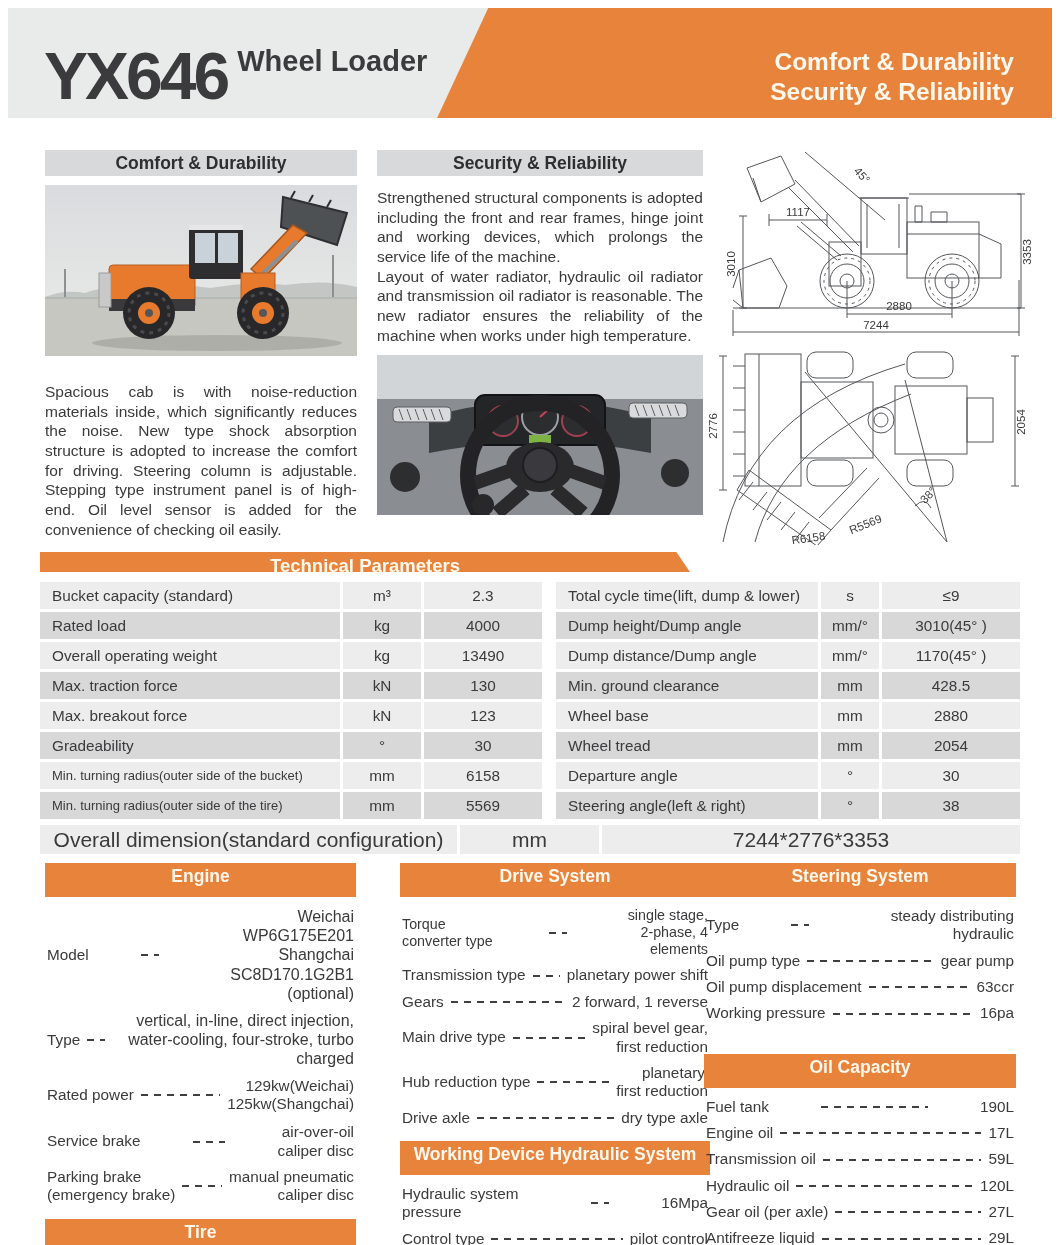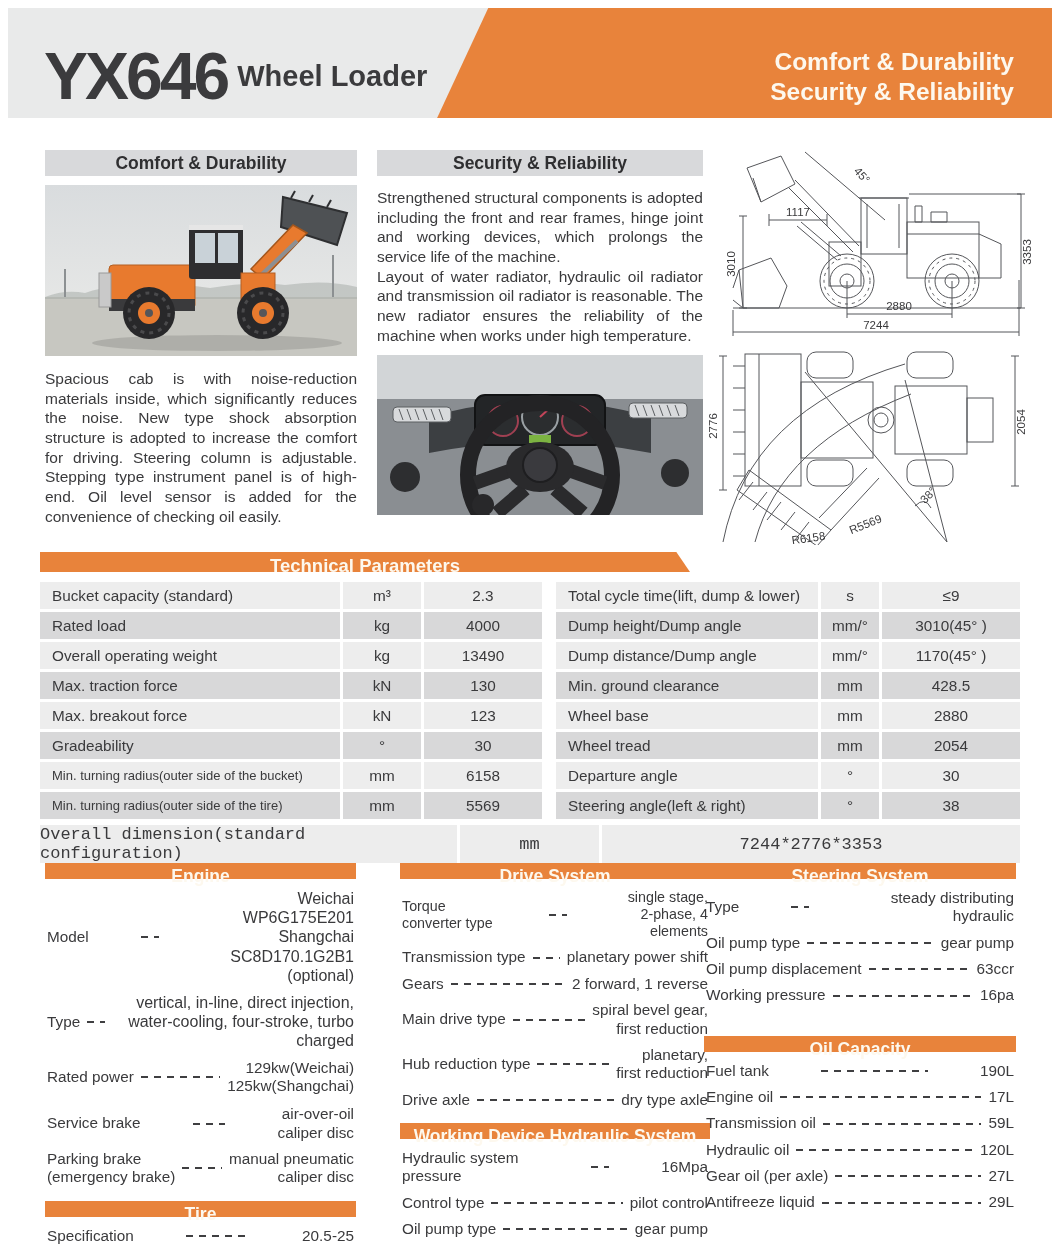--- a/index.html
+++ b/index.html
@@ -3,61 +3,61 @@
 <meta charset="utf-8">
 <style>
   * { margin:0; padding:0; box-sizing:border-box; }
   body { background:#ffffff; font-family:"Liberation Sans", sans-serif; }
   #page { position:relative; width:1060px; height:1245px; background:#fff; overflow:hidden; color:#3a3a3c; }
 
   
   .banner { position:absolute; left:8px; top:8px; width:1044px; height:110px; background:#e9eaea; }
   .banner-orange { position:absolute; inset:0; background:#e8833b;
     clip-path:polygon(46% 0, 100% 0, 100% 100%, 41.1% 100%); }
-  .brand { position:absolute; left:36px; bottom:10px; display:flex; align-items:center; }
+  .brand { position:absolute; left:36px; bottom:10px; display:flex; align-items:flex-start; }
   .brand-model { font-size:66px; font-weight:bold; letter-spacing:-3px; color:#3b3b3d; line-height:0.95; }
   .brand-product { font-size:29px; font-weight:bold; color:#3b3b3d; margin-left:10px; }
   .tagline { position:absolute; right:38px; top:39px; text-align:right;
     font-size:24.5px; font-weight:bold; color:#fdf8ee; line-height:1.23; }
 
   
   .cols { position:absolute; top:150px; left:45px; width:990px; display:flex; }
   .col1 { width:312px; margin-right:20px; }
   .col2 { width:326px; margin-right:6px; }
   .col3 { width:330px; }
   .gray-head { height:26px; background:#d8d9db; color:#2f2f31; font-weight:bold;
     font-size:17.5px; text-align:center; line-height:26px; }
   .photo { display:block; margin-top:9px; }
-  .para { margin-top:13px; font-size:15.5px; line-height:1.27; text-align:justify; color:#3a3a3c; }
+  .para { margin-top:26px; font-size:15.5px; line-height:1.27; text-align:justify; color:#3a3a3c; }
   .para p + p { margin-top:0; }
 
   
   .tech-head { position:absolute; top:552px; left:40px; width:650px; height:20px; background:#e8833b;
     clip-path:polygon(0 0, 97.9% 0, 100% 100%, 0 100%);
     color:#fdf8ee; font-weight:bold; font-size:18.5px; text-align:center; line-height:27px; }
   .tech-table { position:absolute; top:582px; left:40px; width:836px;
     display:grid; grid-template-columns:300px 78px 118px 8px 262px 58px 138px;
     column-gap:3px; row-gap:3px; grid-auto-rows:27px; font-size:15.3px; }
   .c { display:flex; align-items:center; }
   .lab { padding-left:12px; }
   .ctr { justify-content:center; }
   .r0 { background:#ededed; }
   .r1 { background:#d8d8d9; }
   .gapc { background:transparent; }
   .sm { font-size:13px; }
   .tech-footer { position:absolute; top:825px; left:40px; width:980px; height:29px;
-    display:grid; grid-template-columns:417px 139px 418px; column-gap:3px; font-size:17px;font-family:Liberation Mono, monospace; }
+    display:grid; grid-template-columns:417px 139px 418px; column-gap:3px; font-size:21px; }
   .tech-footer .c { background:#ededed; justify-content:center; }
 
   
   .bcol { position:absolute; width:311px; top:863px; }
   .bcol1 { left:45px; }
   .bcol2 { left:376px; width:310px;margin-left:24px; }
   .bcol3 { left:704px; width:312px; }
-  .o-head { height:16px; background:#e8833b; color:#fdf8ee; font-weight:bold;
+  .o-head { height:34px; background:#e8833b; color:#fdf8ee; font-weight:bold;
     font-size:17.5px; text-align:center; line-height:27px; }
   .srow { display:flex; align-items:center; margin:8px 2px 0 2px; font-size:15.3px; }
   .slab { white-space:pre-line; line-height:1.2; }
   .sval { white-space:pre-line; line-height:1.2; text-align:right; }
   .sm2 { font-size:16px; }
   .dash { flex:1 1 auto; min-width:18px; height:2px; margin:0 7px;
     background:repeating-linear-gradient(90deg,#3f3f41 0 7px,transparent 7px 13px); }
   .mt-sec { margin-top:14px; }
   .first { margin-top:10px;gap:45px; }
 

